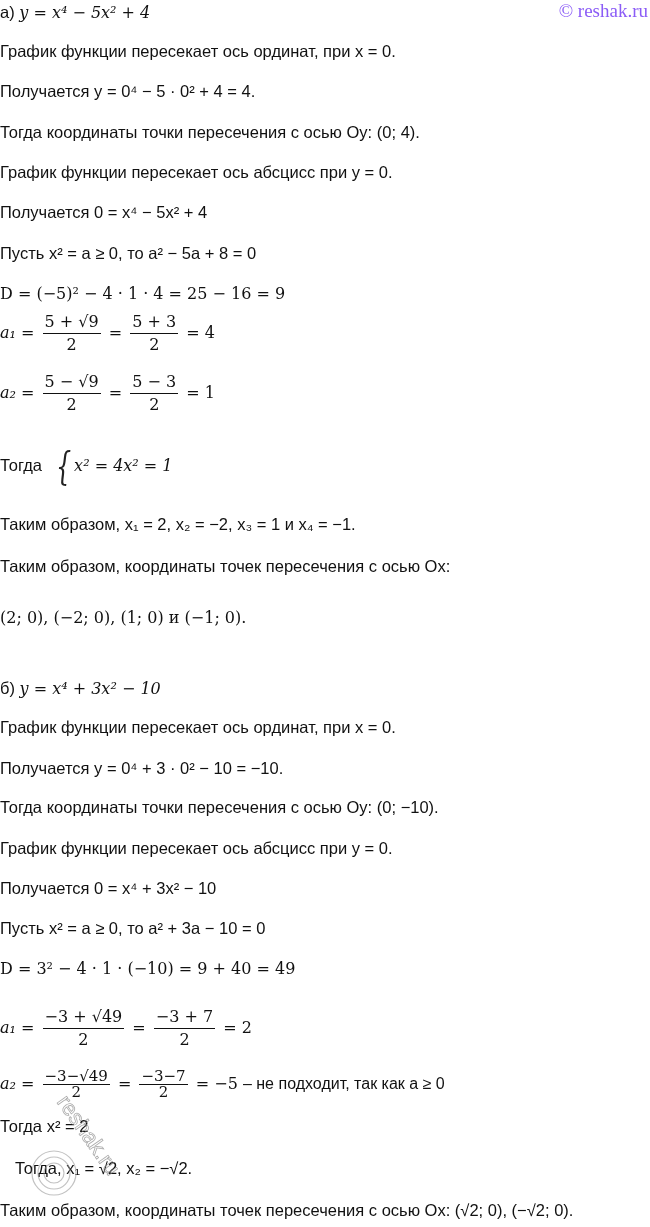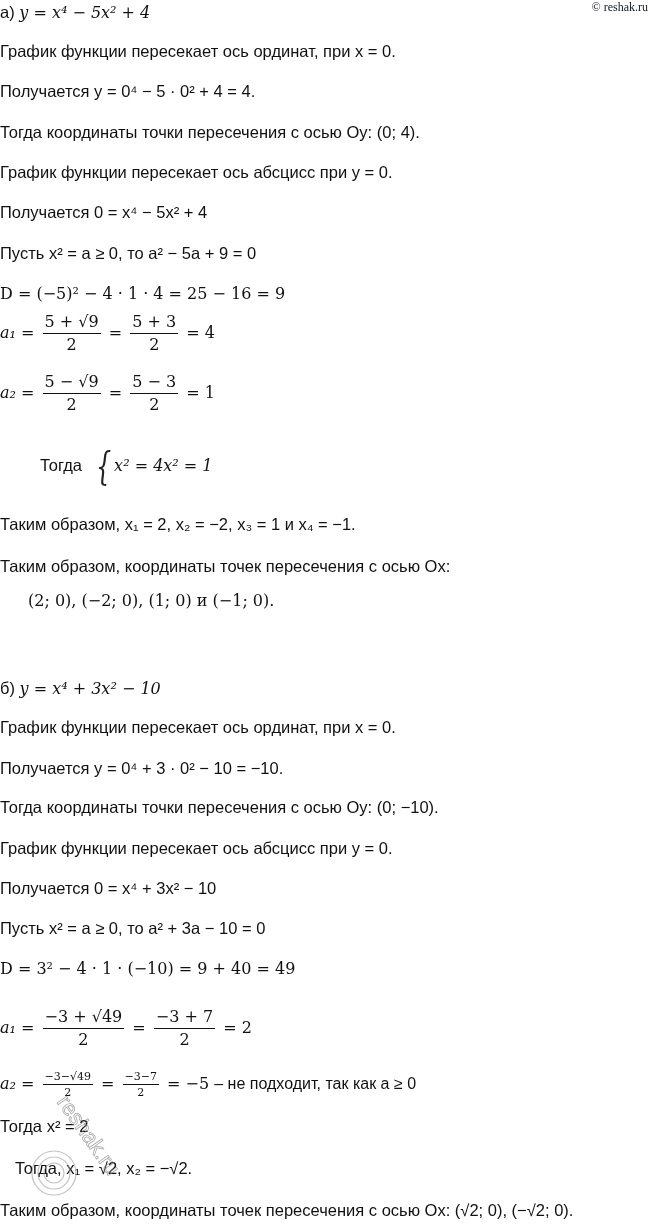--- a/index.html
+++ b/index.html
@@ -4,44 +4,44 @@
   <style>
     html, body { margin: 0; padding: 0; background: #ffffff; }
     body { width: 650px; height: 1227px; position: relative; overflow: hidden;
            font-family: "Liberation Sans", sans-serif; color: #111; font-size: 16.5px; }
     .ln { position: absolute; left: 0; white-space: nowrap; line-height: 20px; }
     .m { font-family: "DejaVu Serif", "Liberation Serif", serif; font-size: 16px; }
     .i { font-style: italic; }
     .frac { display: inline-flex; flex-direction: column; align-items: center; vertical-align: middle; margin: 0 3px; }
     .frac .num { padding: 0 2px 1px 2px; border-bottom: 1.2px solid #111; line-height: 20px; }
     .frac .den { line-height: 20px; padding-top: 1px; }
-    .frac.small { font-size: 11px; }
+    .frac.small { font-size: 15px; }
     .frac.small .num, .frac.small .den { line-height: 13px; }
-    .watermark-top { position: absolute; right: 2px; top: 0px; font-family: "Liberation Serif", serif; font-size: 12px; color: #0f172a; }
+    .watermark-top { position: absolute; right: 2px; top: 0px; font-family: "Liberation Serif", serif; font-size: 19px; color: #8b5cf6; }
     .sys { display: inline-flex; align-items: center; vertical-align: middle; }
     .brace { font-size: 40px; font-family: "DejaVu Serif", serif; line-height: 40px; transform: scaleX(0.6); display: inline-block; margin: 0 -2px 0 4px; color:#222;}
     .sys .rows { display: flex; }
     .sys .rows span { line-height: 19px; }
     .wm { position: absolute; left: 28px; top: 1095px; width: 90px; height: 120px; pointer-events: none; }
   </style>
 </head>
 <body>
 
 <div class="watermark-top">© reshak.ru</div>
 
 <div class="ln" style="top:2px;">
   <span>а)</span>
   <span class="m i">y = x⁴ − 5x² + 4</span>
 </div>
 <div class="ln" style="top:41px;">График функции пересекает ось ординат, при x = 0.</div>
 <div class="ln" style="top:81px;">Получается  y = 0⁴ − 5 · 0² + 4 = 4.</div>
 <div class="ln" style="top:122px;">Тогда координаты точки пересечения с осью Oy: (0; 4).</div>
 <div class="ln" style="top:162px;">График функции пересекает ось абсцисс при y = 0.</div>
 <div class="ln" style="top:202px;">Получается  0 = x⁴ − 5x² + 4</div>
-<div class="ln" style="top:243px;">Пусть x² = a ≥ 0, то a² − 5a + 9 = 0</div>
+<div class="ln" style="top:243px;">Пусть x² = a ≥ 0, то a² − 5a + 8 = 0</div>
 <div class="ln m" style="top:284px;">D = (−5)² − 4 · 1 · 4 = 25 − 16 = 9</div>
 
 <div class="ln m" style="top:312px;">
   <span class="i">a₁</span> =
   <span class="frac">
       <span class="num">5 + √9</span>
       <span class="den">2</span>
     </span> =
   <span class="frac">
       <span class="num">5 + 3</span>
@@ -57,33 +57,33 @@
       <span class="den">2</span>
     </span> =
   <span class="frac">
       <span class="num">5 − 3</span>
       <span class="den">2</span>
     </span> =
   <span>1</span>
 </div>
 
 <div class="ln" style="top:445px;">
-  <span style="vertical-align:middle;margin-left:40px;">Тогда</span>
+  <span style="vertical-align:middle;">Тогда</span>
   <span class="sys m i">
     <span class="brace">{</span>
     <span class="rows">
       <span>x² = 4</span>
       <span>x² = 1</span>
     </span>
   </span>
 </div>
 
 <div class="ln" style="top:514px;">Таким образом, x₁ = 2, x₂ = −2, x₃ = 1 и x₄ = −1.</div>
 <div class="ln" style="top:556px;">Таким образом, координаты точек пересечения с осью Ox:</div>
-<div class="ln m" style="top:591px;padding-left:28px;">(2; 0), (−2; 0), (1; 0) и (−1; 0).</div>
+<div class="ln m" style="top:608px;">(2; 0), (−2; 0), (1; 0) и (−1; 0).</div>
 
 <div class="ln" style="top:678px;">
   <span>б)</span>
   <span class="m i">y = x⁴ + 3x² − 10</span>
 </div>
 <div class="ln" style="top:717px;">График функции пересекает ось ординат, при x = 0.</div>
 <div class="ln" style="top:758px;">Получается  y = 0⁴ + 3 · 0² − 10 = −10.</div>
 <div class="ln" style="top:797px;">Тогда координаты точки пересечения с осью Oy: (0; −10).</div>
 <div class="ln" style="top:838px;">График функции пересекает ось абсцисс при y = 0.</div>
 <div class="ln" style="top:878px;text-align:center;">Получается  0 = x⁴ + 3x² − 10</div>

